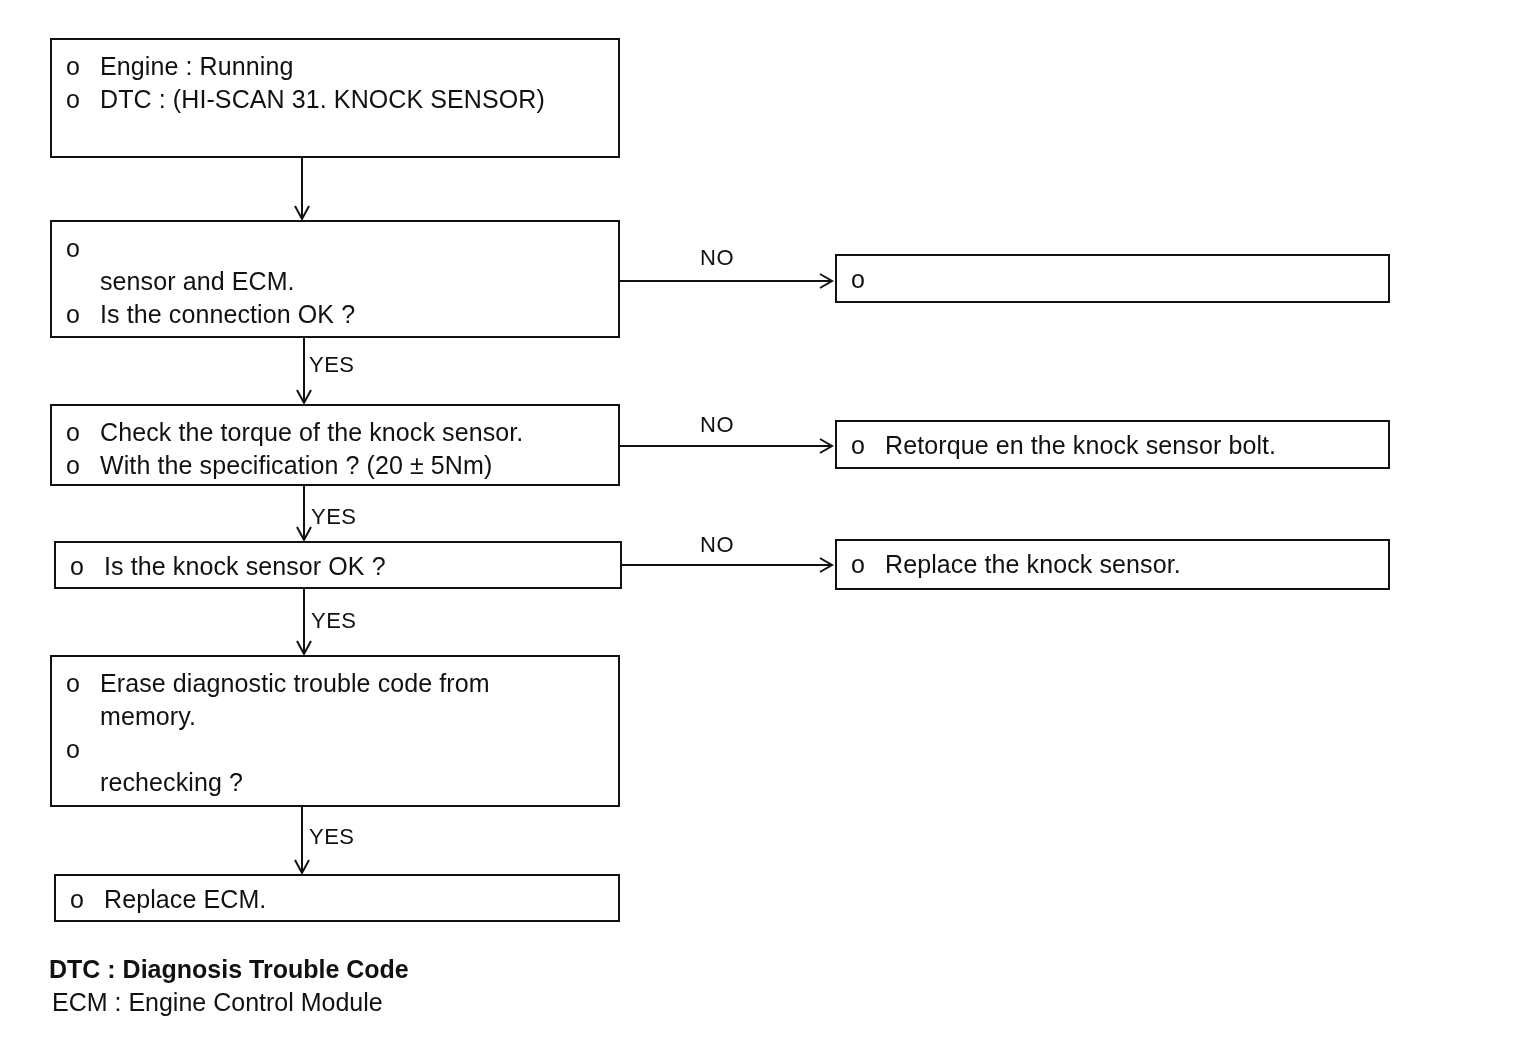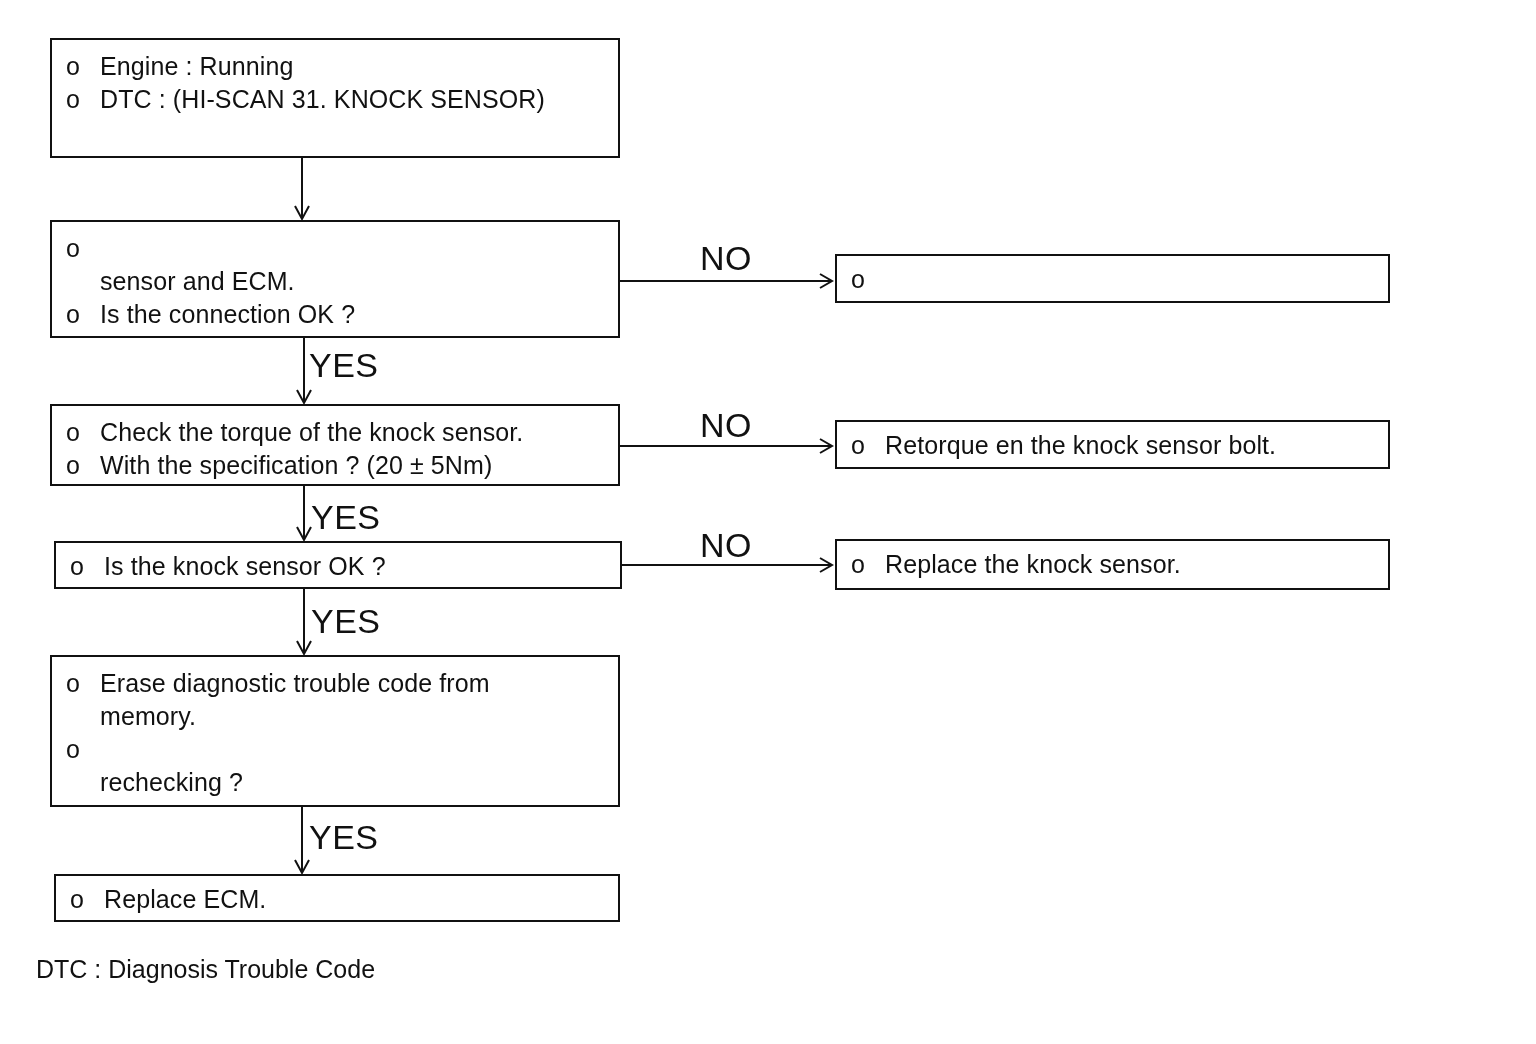--- a/index.html
+++ b/index.html
@@ -27,21 +27,21 @@
   .fbox .bullet {
     display: inline-block;
     width: 48px;
     padding-left: 14px;
     flex: 0 0 48px;
   }
   .pad-multi { padding-top: 10px; }
   .pad-single { padding-top: 7px; }
   .edge-label {
     position: absolute;
-    font-size: 34px;
+    font-size: 22px;
     line-height: 30px;
     letter-spacing: 0.5px;
   }
   #connectors {
     position: absolute;
     left: 0; top: 0;
     width: 1536px; height: 1044px;
     pointer-events: none;
   }
   #connectors path {
@@ -164,15 +164,16 @@
   </div>
 
   <div class="edge-label" style="left:309px; top:350px;">YES</div>
   <div class="edge-label" style="left:311px; top:502px;">YES</div>
   <div class="edge-label" style="left:311px; top:606px;">YES</div>
   <div class="edge-label" style="left:309px; top:822px;">YES</div>
   <div class="edge-label" style="left:700px; top:243px;">NO</div>
   <div class="edge-label" style="left:700px; top:410px;">NO</div>
   <div class="edge-label" style="left:700px; top:530px;">NO</div>
 
-  <div class="footnote" style="left:36px; top:953px;">DTC : Diagnosis Trouble Code</div>
+  <div class="footnote" style="left:49px; top:953px;font-weight:bold;">DTC : Diagnosis Trouble Code</div>
+  <div class="footnote" style="left:52px; top:986px;">ECM : Engine Control Module</div>
 
 </div>
 
 </body></html>

